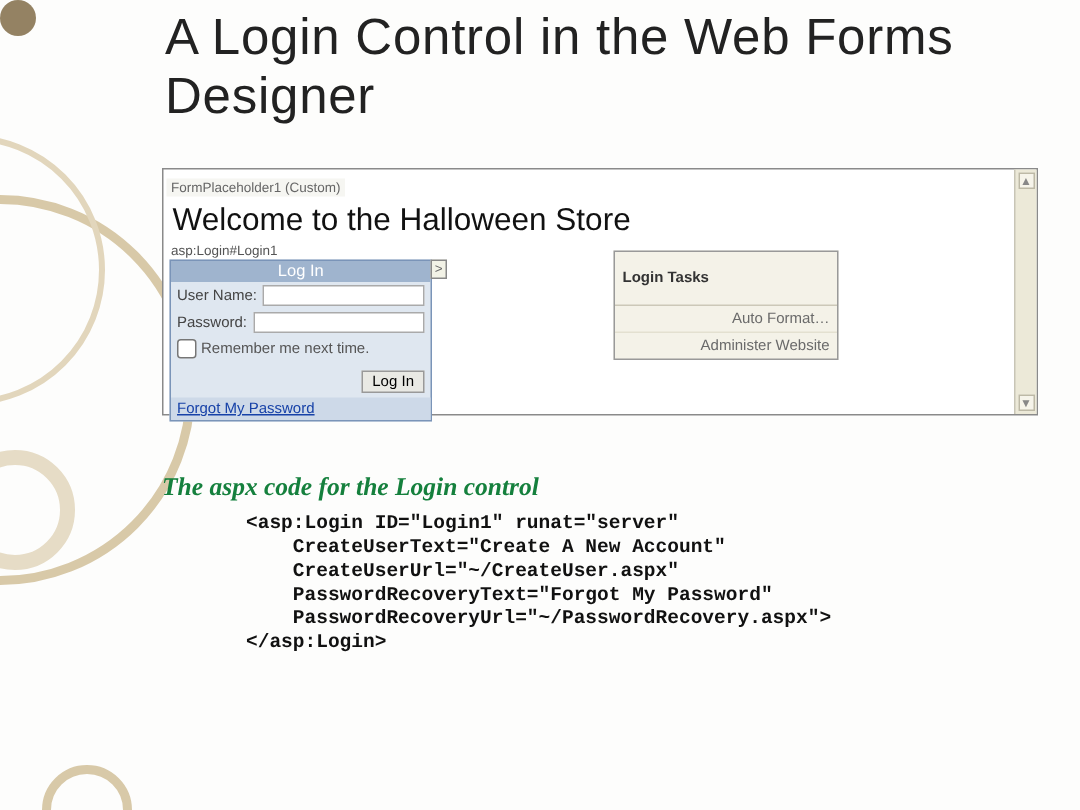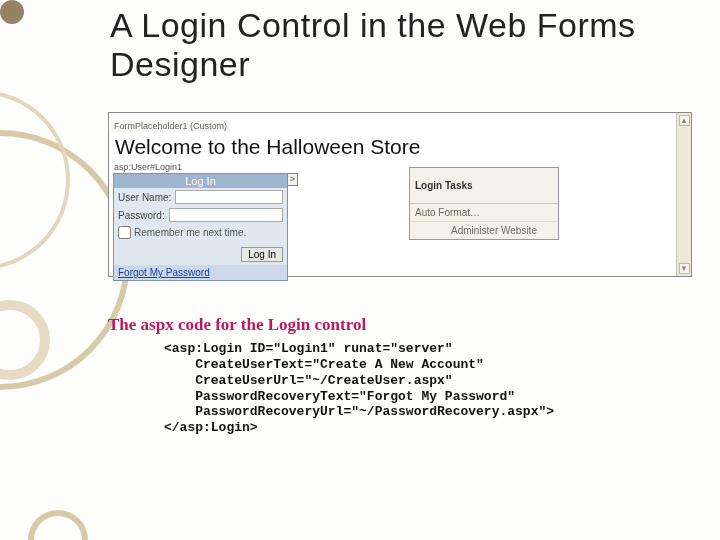--- a/index.html
+++ b/index.html
@@ -143,20 +143,21 @@
   .smart-panel-hdr {
     font-weight: bold;
     padding: 12px 5px;
     border-bottom: 1px solid #ccc8b8;
     color: #333;
   }
   .smart-panel-item {
     padding: 3px 5px;
     color: #6a6a6a;
     border-bottom: 1px solid #e3e0d0;
+    text-align: right;
   }
   .smart-panel-item:last-child { border-bottom: none; padding-left: 41px; }
 
   .scrollbar {
     position: absolute;
     right: 0;
     top: 0;
     bottom: 0;
     width: 15px;
     background: #ece9d8;
@@ -172,22 +173,23 @@
   .code-section {
     position: absolute;
     left: 108px;
     top: 315px;
     width: 560px;
   }
   .code-title {
     font-family: Georgia, 'Times New Roman', serif;
     font-weight: bold;
     font-size: 17px;
-    color: #be185d;
+    color: #15803d;
     margin-bottom: 6px;
+    font-style: italic;
   }
   .code-block {
     font-family: "Courier New", Courier, monospace;
     font-size: 13px;
     font-weight: bold;
     color: #111;
     white-space: pre;
     line-height: 1.22;
     padding-left: 56px;
   }
@@ -199,21 +201,21 @@
 <div class="deco-ring ring-2"></div>
 <div class="deco-ring ring-3"></div>
 <div class="ring-4"></div>
 <div class="deco-ring ring-5"></div>
 
 <h1 class="slide-title">A Login Control in the Web Forms Designer</h1>
 
 <div class="designer-shot">
   <div class="ph-tag">FormPlaceholder1 (Custom)</div>
   <div class="welcome-hdr">Welcome to the Halloween Store</div>
-  <div class="login-tag">asp:User#Login1</div>
+  <div class="login-tag">asp:Login#Login1</div>
 
   <div class="login-box">
     <div class="smart-tag-glyph">&gt;</div>
     <div class="login-hdr">Log In</div>
     <div class="login-row">
       <span>User Name:</span>
       <input type="text" value="" style="">
     </div>
     <div class="login-row">
       <span>Password:</span>

